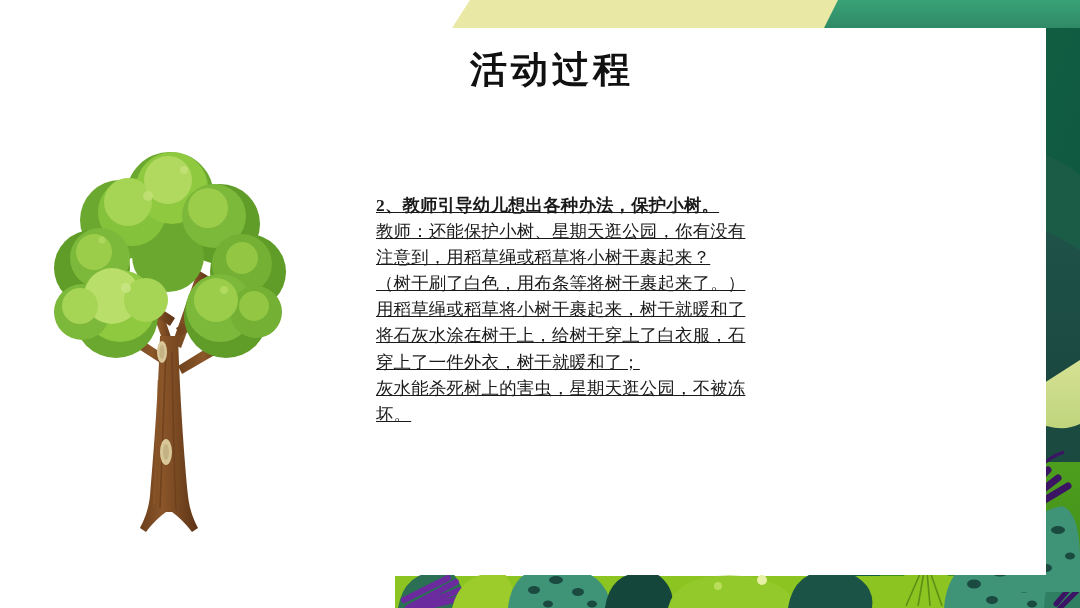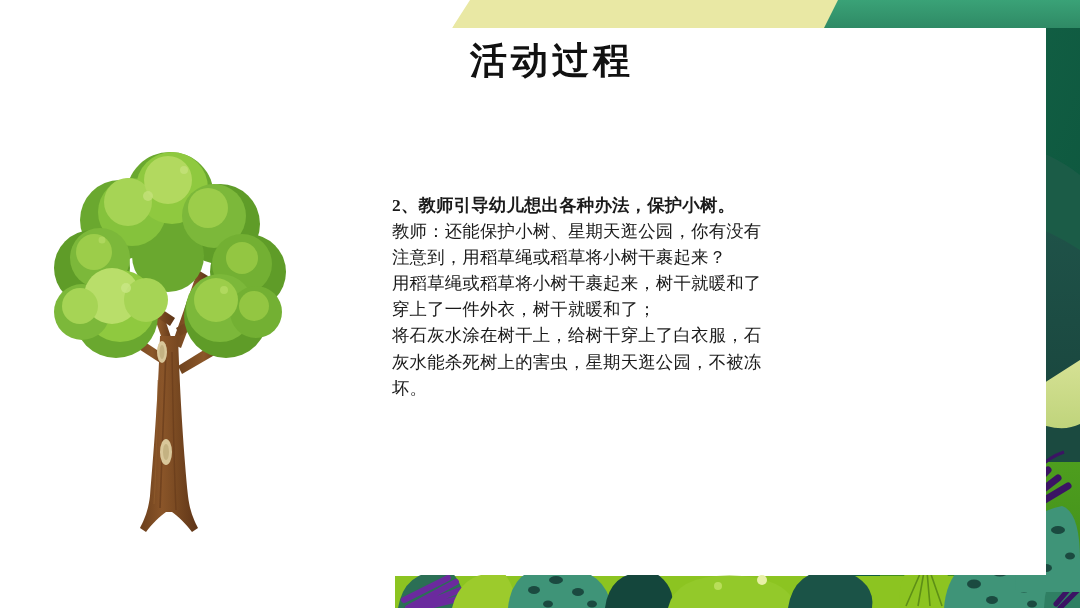--- a/index.html
+++ b/index.html
@@ -36,41 +36,42 @@
     width: 656px;
     height: 547px;
     background: #ffffff;
     z-index: 5;
   }
 
   
   #slide-title {
     position: absolute;
     left: 470px;
-    top: 36px;
+    top: 45px;
     z-index: 7;
     font-family: "Liberation Sans", "DejaVu Sans", sans-serif;
     font-size: 37px;
     font-weight: 700;
     letter-spacing: 4px;
     color: #111111;
     white-space: nowrap;
   }
 
   
   #body-text {
     position: absolute;
-    left: 392px;
+    left: 376px;
     top: 192px;
     width: 455px;
     z-index: 7;
     color: #1a1a1a;
     font-size: 17.4px;
     line-height: 26.1px;
     letter-spacing: 0.2px;
+    text-decoration: underline;
   }
   #body-text p {
     margin: 0;
     white-space: nowrap;
   }
   #body-text p.first {
     font-weight: 600;
   }
 
   
@@ -283,20 +284,21 @@
       <ellipse cx="146" cy="352" rx="3" ry="8" fill="#bba978" opacity="0.7"></ellipse>
     </g>
   </svg>
 
   <div id="slide-title">活动过程</div>
 
   <div id="body-text">
     <p class="first">2、教师引导幼儿想出各种办法，保护小树。</p>
     <p>教师：还能保护小树、星期天逛公园，你有没有</p>
     <p>注意到，用稻草绳或稻草将小树干裹起来？</p>
+    <p>（树干刷了白色，用布条等将树干裹起来了。）</p>
     <p>用稻草绳或稻草将小树干裹起来，树干就暖和了</p>
+    <p>将石灰水涂在树干上，给树干穿上了白衣服，石</p>
     <p>穿上了一件外衣，树干就暖和了；</p>
-    <p>将石灰水涂在树干上，给树干穿上了白衣服，石</p>
     <p>灰水能杀死树上的害虫，星期天逛公园，不被冻</p>
     <p>坏。</p>
   </div>
 
 </div>
 
 </body></html>

